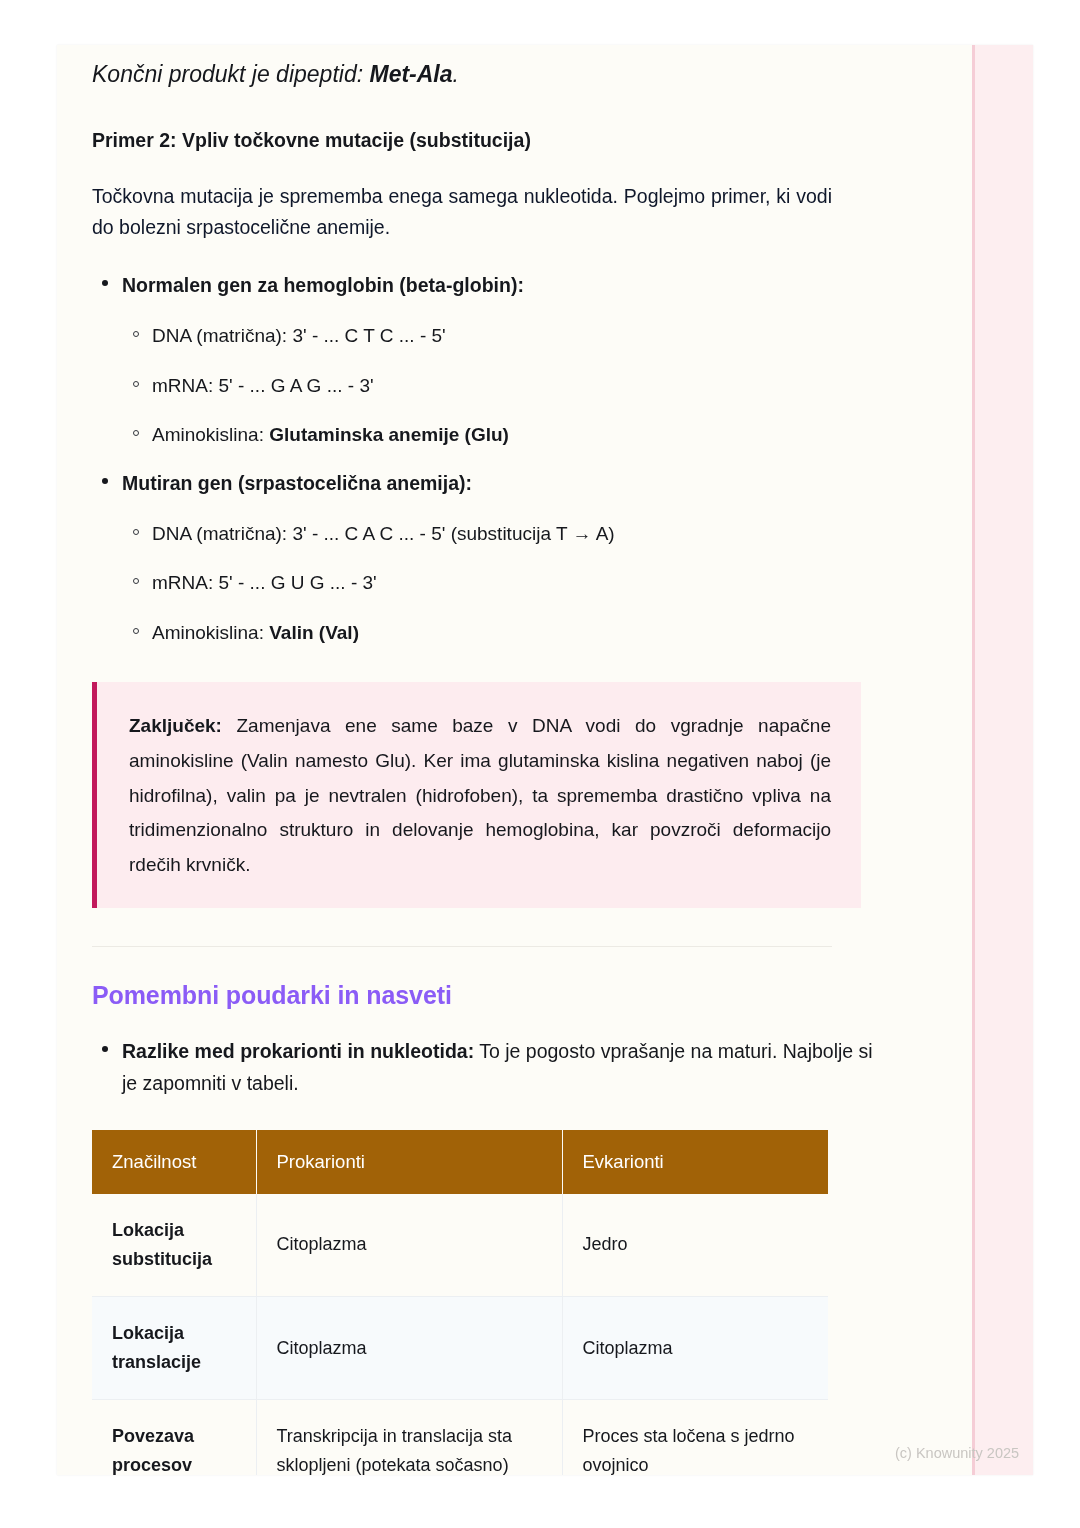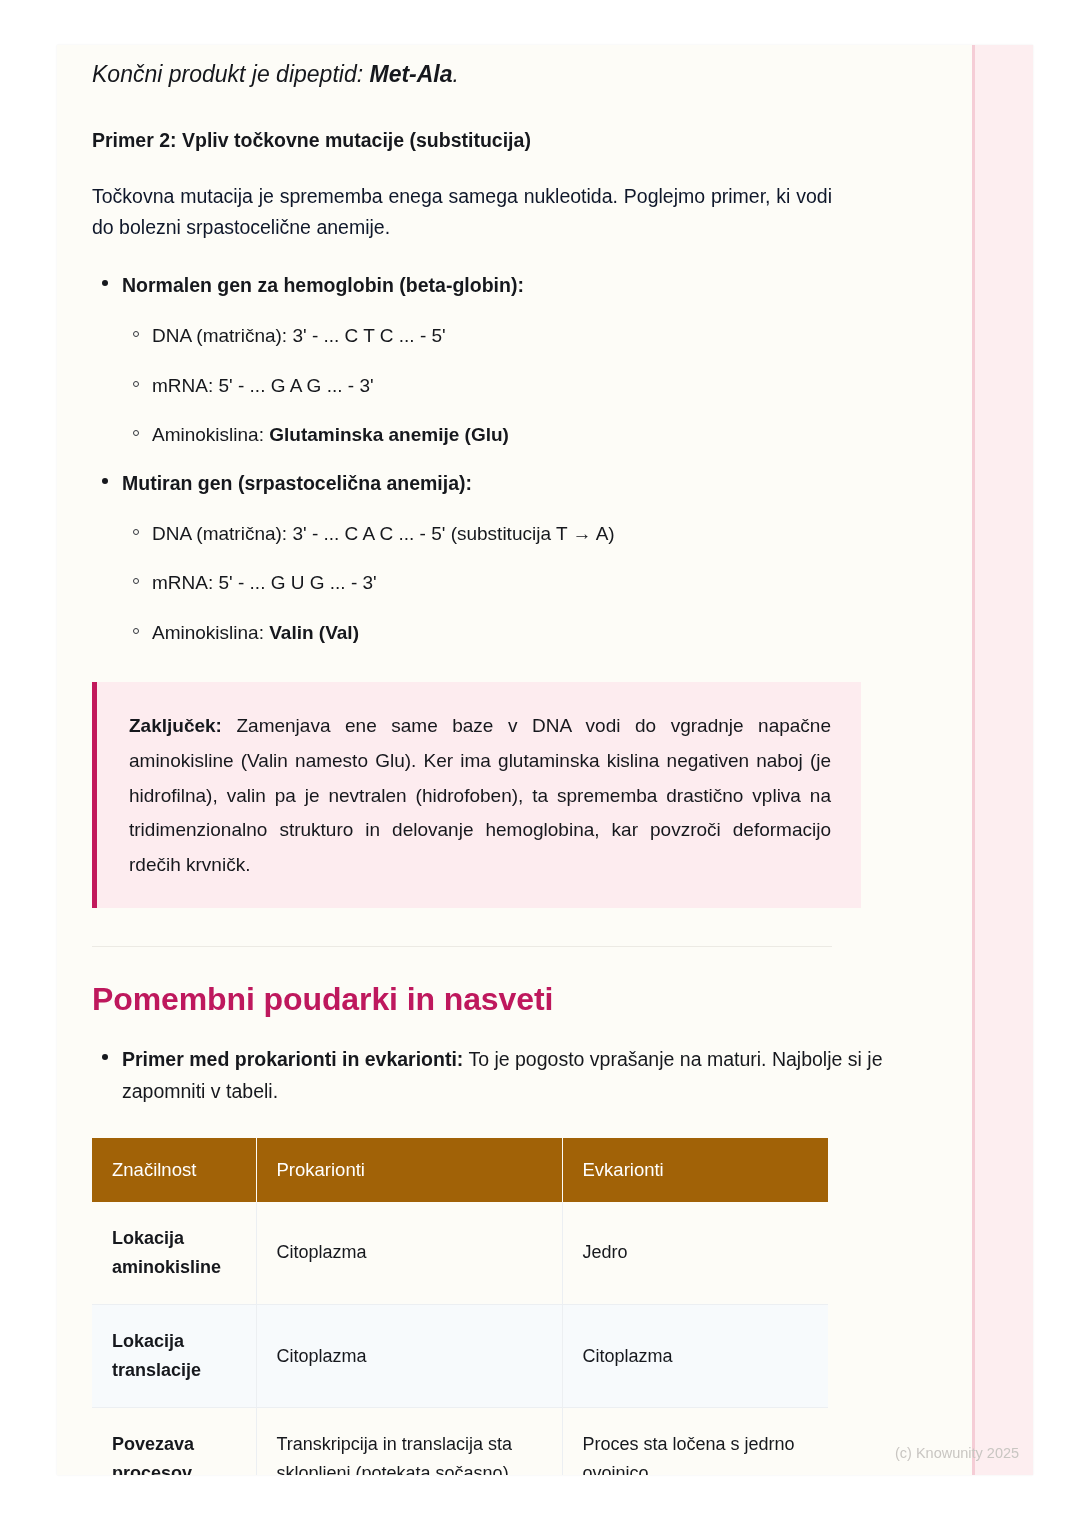--- a/index.html
+++ b/index.html
@@ -148,23 +148,23 @@
   .divider {
     margin: 38px 0 0 0;
     width: 740px;
     height: 1px;
     background: #eceae4;
   }
 
   
   .pink-heading {
     margin: 34px 0 0 0;
-    font-size: 32px;
+    font-size: 25px;
     font-weight: 700;
-    color: #be185d;
+    color: #8b5cf6;
     letter-spacing: -0.1px;
   }
 
   
   .tbl-wrap {
     margin: 31px 0 0 0;
     width: 736px;
   }
   table.kn-table {
     border-collapse: collapse;
@@ -274,41 +274,41 @@
       <div class="callout-text"><b>Zaključek:</b><span> Zamenjava ene same baze v DNA vodi do vgradnje napačne aminokisline (Valin namesto Glu). Ker ima glutaminska kislina negativen naboj (je hidrofilna), valin pa je nevtralen (hidrofoben), ta sprememba drastično vpliva na tridimenzionalno strukturo in delovanje hemoglobina, kar povzroči deformacijo rdečih krvničk.</span></div>
     </div>
 
     <div class="divider"></div>
 
     <h2 class="pink-heading">Pomembni poudarki in nasveti</h2>
 
     <ul class="lvl1" style="margin-top:26px;">
       <li class="l1item">
         <span class="dot1"></span>
-        <div class="l1text"><span>Primer med prokarionti in evkarionti:</span><span class="normal"> To je pogosto vprašanje na maturi. Najbolje si je zapomniti v tabeli.</span></div>
+        <div class="l1text"><span>Razlike med prokarionti in nukleotida:</span><span class="normal"> To je pogosto vprašanje na maturi. Najbolje si je zapomniti v tabeli.</span></div>
       </li>
     </ul>
 
     <div class="tbl-wrap">
       <table class="kn-table">
         <colgroup>
             <col class="c1">
             <col class="c2">
             <col class="c3">
           </colgroup>
         <thead>
           <tr>
             <th>Značilnost</th>
             <th>Prokarionti</th>
             <th>Evkarionti</th>
           </tr>
         </thead>
         <tbody>
           <tr class="odd">
-            <td class="feat">Lokacija aminokisline</td>
+            <td class="feat">Lokacija substitucija</td>
             <td>Citoplazma</td>
             <td>Jedro</td>
           </tr>
           <tr class="even">
             <td class="feat">Lokacija translacije</td>
             <td>Citoplazma</td>
             <td>Citoplazma</td>
           </tr>
           <tr class="odd">
             <td class="feat">Povezava procesov</td>

